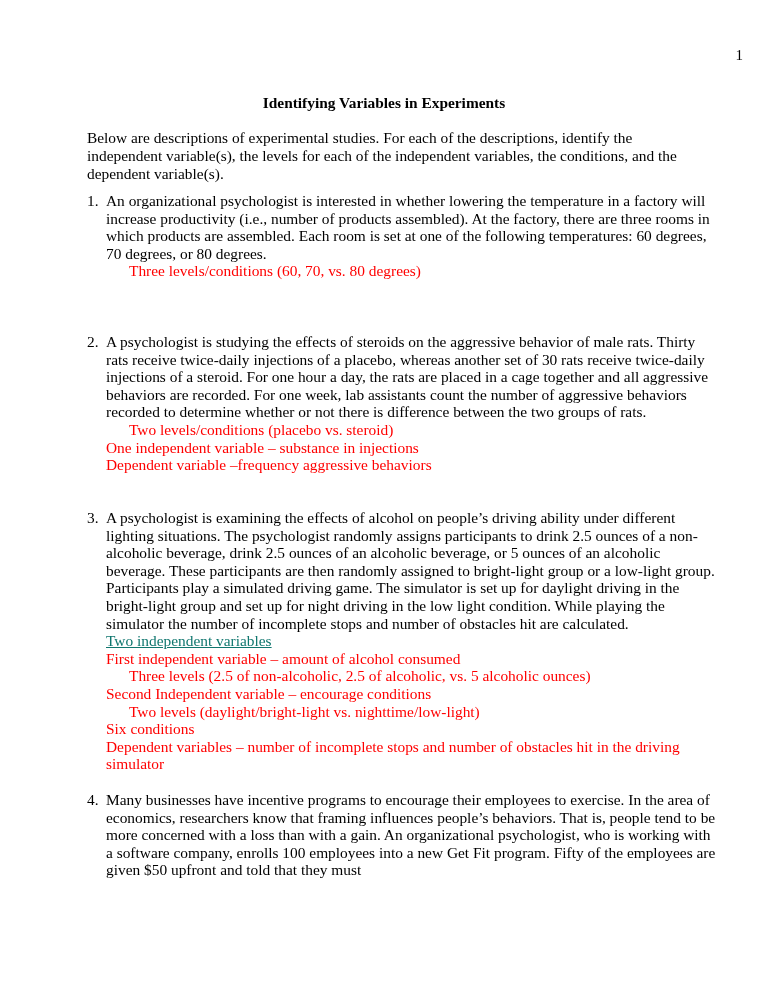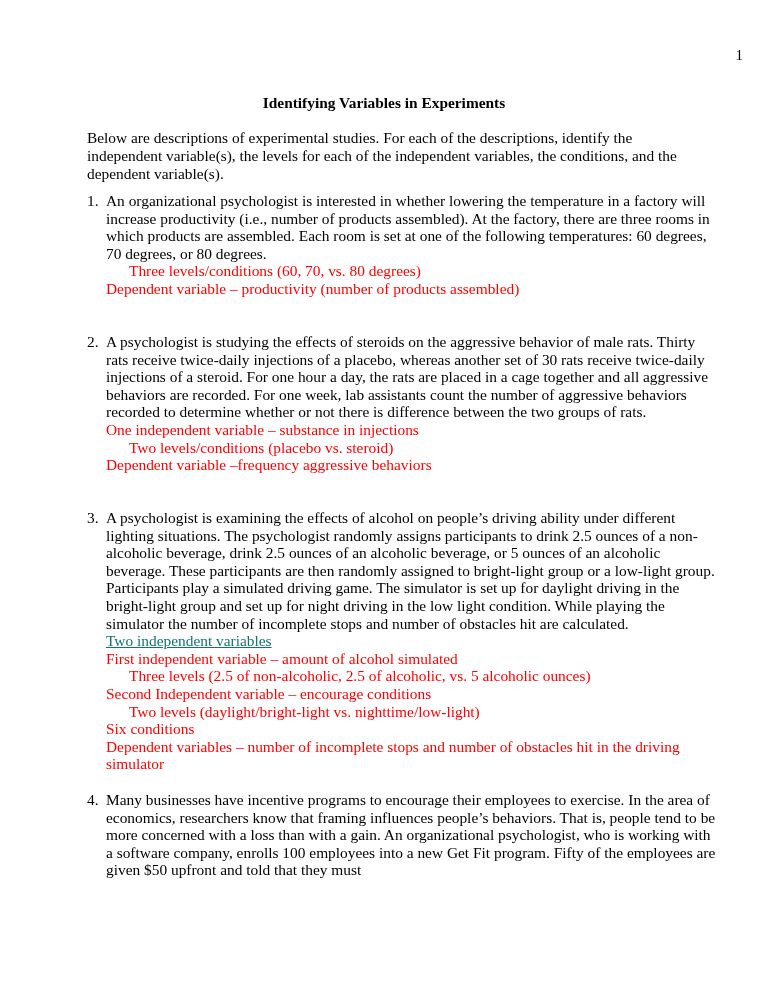--- a/index.html
+++ b/index.html
@@ -75,40 +75,39 @@
 <div>
   <div class="page-number">1</div>
   <div class="title">Identifying Variables in Experiments</div>
   <div class="intro">Below are descriptions of experimental studies. For each of the descriptions, identify the independent variable(s), the levels for each of the independent variables, the conditions, and the dependent variable(s).</div>
 
   <div class="item" id="item-1">
     <span class="num">1.</span>
     <div class="body">
       <p class="desc">An organizational psychologist is interested in whether lowering the temperature in a factory will increase productivity (i.e., number of products assembled). At the factory, there are three rooms in which products are assembled. Each room is set at one of the following temperatures: 60 degrees, 70 degrees, or 80 degrees.</p>
       <p class="answer indent" style="color: rgb(255, 0, 0);">Three levels/conditions (60, 70, vs. 80 degrees)</p>
-      <p class="answer" style="color: rgb(255, 0, 0);">Dependent variable – productivity (number of products assembled)</p>
     </div>
   </div>
 
   <div class="item" id="item-2">
     <span class="num">2.</span>
     <div class="body">
       <p class="desc">A psychologist is studying the effects of steroids on the aggressive behavior of male rats. Thirty rats receive twice-daily injections of a placebo, whereas another set of 30 rats receive twice-daily injections of a steroid. For one hour a day, the rats are placed in a cage together and all aggressive behaviors are recorded. For one week, lab assistants count the number of aggressive behaviors recorded to determine whether or not there is difference between the two groups of rats.</p>
+      <p class="answer indent" style="color: rgb(255, 0, 0);">Two levels/conditions (placebo vs. steroid)</p>
       <p class="answer" style="color: rgb(255, 0, 0);">One independent variable – substance in injections</p>
-      <p class="answer indent" style="color: rgb(255, 0, 0);">Two levels/conditions (placebo vs. steroid)</p>
       <p class="answer" style="color: rgb(255, 0, 0);">Dependent variable –frequency aggressive behaviors</p>
     </div>
   </div>
 
   <div class="item" id="item-3">
     <span class="num">3.</span>
     <div class="body">
       <p class="desc">A psychologist is examining the effects of alcohol on people’s driving ability under different lighting situations. The psychologist randomly assigns participants to drink 2.5 ounces of a non-alcoholic beverage, drink 2.5 ounces of an alcoholic beverage, or 5 ounces of an alcoholic beverage. These participants are then randomly assigned to bright-light group or a low-light group. Participants play a simulated driving game. The simulator is set up for daylight driving in the bright-light group and set up for night driving in the low light condition. While playing the simulator the number of incomplete stops and number of obstacles hit are calculated.</p>
       <p class="answer" style="color: #0f766e; text-decoration: underline;">Two independent variables</p>
-      <p class="answer" style="color: rgb(255, 0, 0);">First independent variable – amount of alcohol simulated</p>
+      <p class="answer" style="color: rgb(255, 0, 0);">First independent variable – amount of alcohol consumed</p>
       <p class="answer indent" style="color: rgb(255, 0, 0);">Three levels (2.5 of non-alcoholic, 2.5 of alcoholic, vs. 5 alcoholic ounces)</p>
       <p class="answer" style="color: rgb(255, 0, 0);">Second Independent variable – encourage conditions</p>
       <p class="answer indent" style="color: rgb(255, 0, 0);">Two levels (daylight/bright-light vs. nighttime/low-light)</p>
       <p class="answer" style="color: rgb(255, 0, 0);">Six conditions</p>
       <p class="answer" style="color: rgb(255, 0, 0);">Dependent variables – number of incomplete stops and number of obstacles hit in the driving simulator</p>
     </div>
   </div>
 
   <div class="item" id="item-4">
     <span class="num">4.</span>

